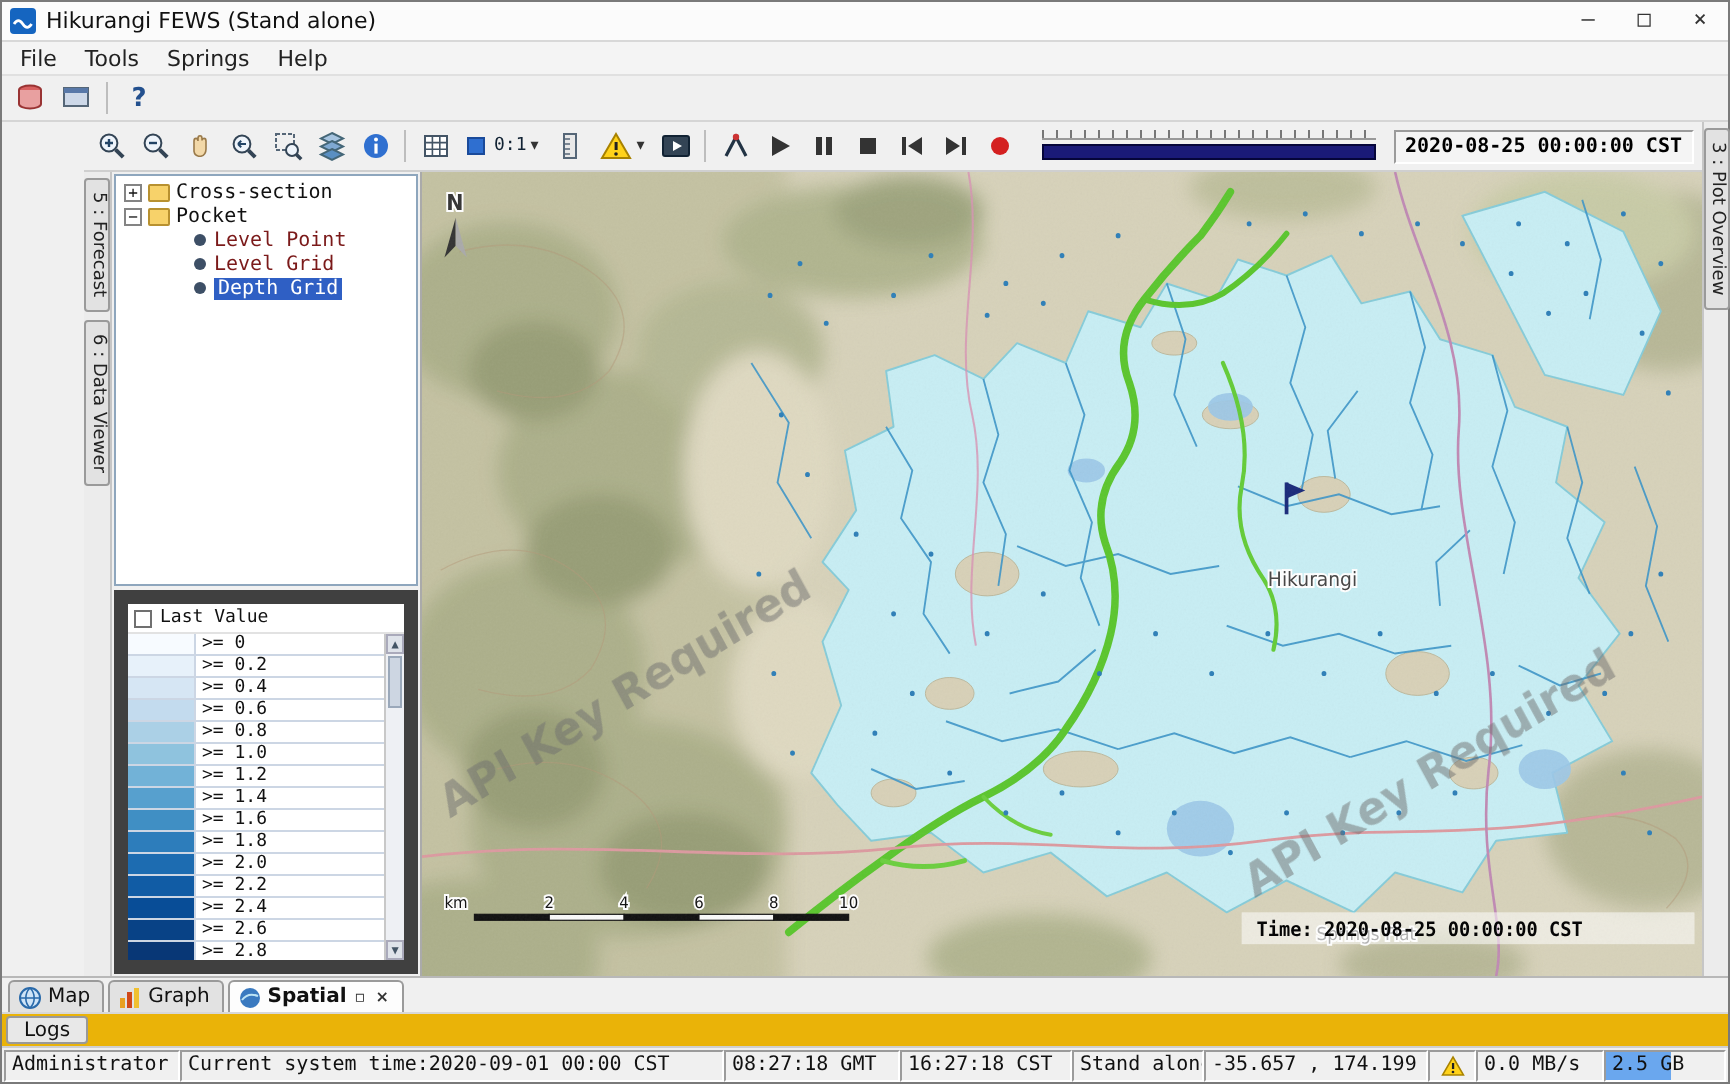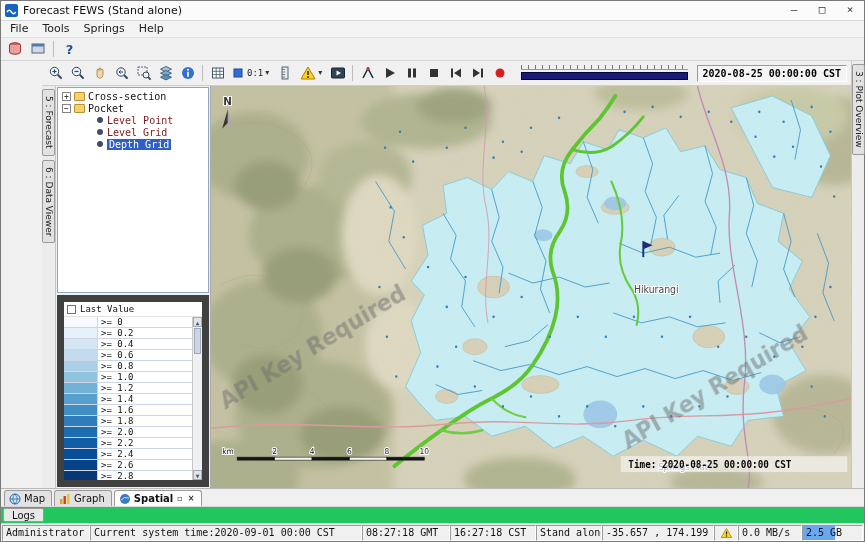--- a/index.html
+++ b/index.html
@@ -7,21 +7,21 @@
   body { font-family:"DejaVu Sans", sans-serif; font-size:11px; background:#f0f0f0; color:#111; user-select:none; }
   .app { width:865px; height:542px; display:flex; flex-direction:column; border:1px solid #7a7a7a; background:#f0f0f0; }
 
   
   .titlebar { height:20px; background:#fbfbfb; border-bottom:1px solid #d8d8d8; display:flex; align-items:center; padding-left:4px; }
   .titlebar .appicon { width:13px; height:13px; margin-right:5px; flex:0 0 auto; }
   .titlebar .ttl { font-size:11px; color:#111; flex:1; white-space:nowrap; overflow:hidden; }
   .winbtn { width:28px; height:19px; text-align:center; line-height:18px; font-size:11px; color:#333; font-family:"DejaVu Sans Mono",monospace; }
 
   
-  .menubar { height:17px; background:#f4f4f4; border-bottom:1px solid #e0e0e0; display:flex; align-items:flex-start; padding-left:2px; }
+  .menubar { height:17px; background:#f4f4f4; border-bottom:1px solid #e0e0e0; display:flex; align-items:center; padding-left:2px; }
   .menuitem { padding:1px 7px; font-size:11px; color:#222; }
 
   
   .toolbar1 { height:23px; background:#f0f0f0; border-bottom:1px solid #d5d5d5; display:flex; align-items:center; padding-left:3px; gap:2px; }
   .toolbar2 { height:25px; background:#f0f0f0; border-bottom:1px solid #cfcfcf; display:flex; align-items:center; padding:0 4px 0 3px; gap:1px; }
   .tb { width:21px; height:21px; display:flex; align-items:center; justify-content:center; border:1px solid transparent; border-radius:2px; background:transparent; flex:0 0 auto; }
   .tb.wide { width:auto; padding:0 3px; gap:2px; }
   .tbsep { width:1px; height:16px; background:#bdbdbd; margin:0 3px; flex:0 0 auto; }
   .caret { font-size:8px; color:#333; line-height:8px; }
   .valtxt { font-size:9px; font-family:"DejaVu Sans Mono",monospace; color:#123; }
@@ -69,40 +69,40 @@
 
   
   .mapwrap { flex:1; position:relative; min-width:0; background:#d7d2ba; overflow:hidden; border-left:1px solid #aaa; }
   .mapwrap svg { position:absolute; inset:0; width:100%; height:100%; }
 
   
   .bottombar { height:18px; background:#f0f0f0; border-top:1px solid #b8b8b8; display:flex; align-items:flex-end; padding-left:3px; gap:2px; }
   .btab { display:flex; align-items:center; gap:3px; border:1px solid #9a9a9a; border-bottom:none; border-radius:3px 3px 0 0; padding:1px 6px 1px 4px; font-size:10px; background:#e2e2e2; height:16px; }
   .btab.active { background:#fdfdfd; font-weight:bold; }
   .btab .mini { font-size:8px; line-height:8px; color:#333; padding:0 1px; }
-  .logsrow { height:17px; background:#22c55e; border-top:1px solid #d8d8d8; display:flex; align-items:center; padding-left:2px; }
+  .logsrow { height:17px; background:#eab308; border-top:1px solid #d8d8d8; display:flex; align-items:center; padding-left:2px; }
   .logsbtn { font-size:10px; background:#e8e8e8; border:1px solid #999; border-radius:2px; padding:0 8px; height:14px; line-height:13px; }
 
   
   .statusbar { height:18px; background:#f0f0f0; border-top:1px solid #cfcfcf; display:flex; align-items:center; padding:0 1px; font-family:"DejaVu Sans Mono",monospace; font-size:10px; }
   .seg { border:1px solid; border-color:#9b9b9b #fff #fff #9b9b9b; height:16px; line-height:14px; padding:0 3px; overflow:hidden; white-space:nowrap; flex:0 0 auto; }
   .seg.mem { background:linear-gradient(to right,#6aa7ee 0 55%, #f0f0f0 55%); }
   .seg.warnseg { display:flex; align-items:center; justify-content:center; }
 </style>
 </head>
 <body>
 
 <div class="app">
 
   <div class="titlebar">
     <svg class="appicon" viewBox="0 0 13 13">
         <rect width="13" height="13" rx="2" fill="#1565c0"></rect>
         <path d="M2,8 q2.2,-3.4 4.4,0 q2.2,3.4 4.4,0" stroke="#fff" stroke-width="1.4" fill="none"></path>
       </svg>
-    <span class="ttl">Forecast FEWS  (Stand alone)</span>
+    <span class="ttl">Hikurangi FEWS  (Stand alone)</span>
     <span class="winbtn">—</span>
     <span class="winbtn">□</span>
     <span class="winbtn">×</span>
   </div>
 
   <div class="menubar">
     <span class="menuitem">File</span>
     <span class="menuitem">Tools</span>
     <span class="menuitem">Springs</span>
     <span class="menuitem">Help</span>

